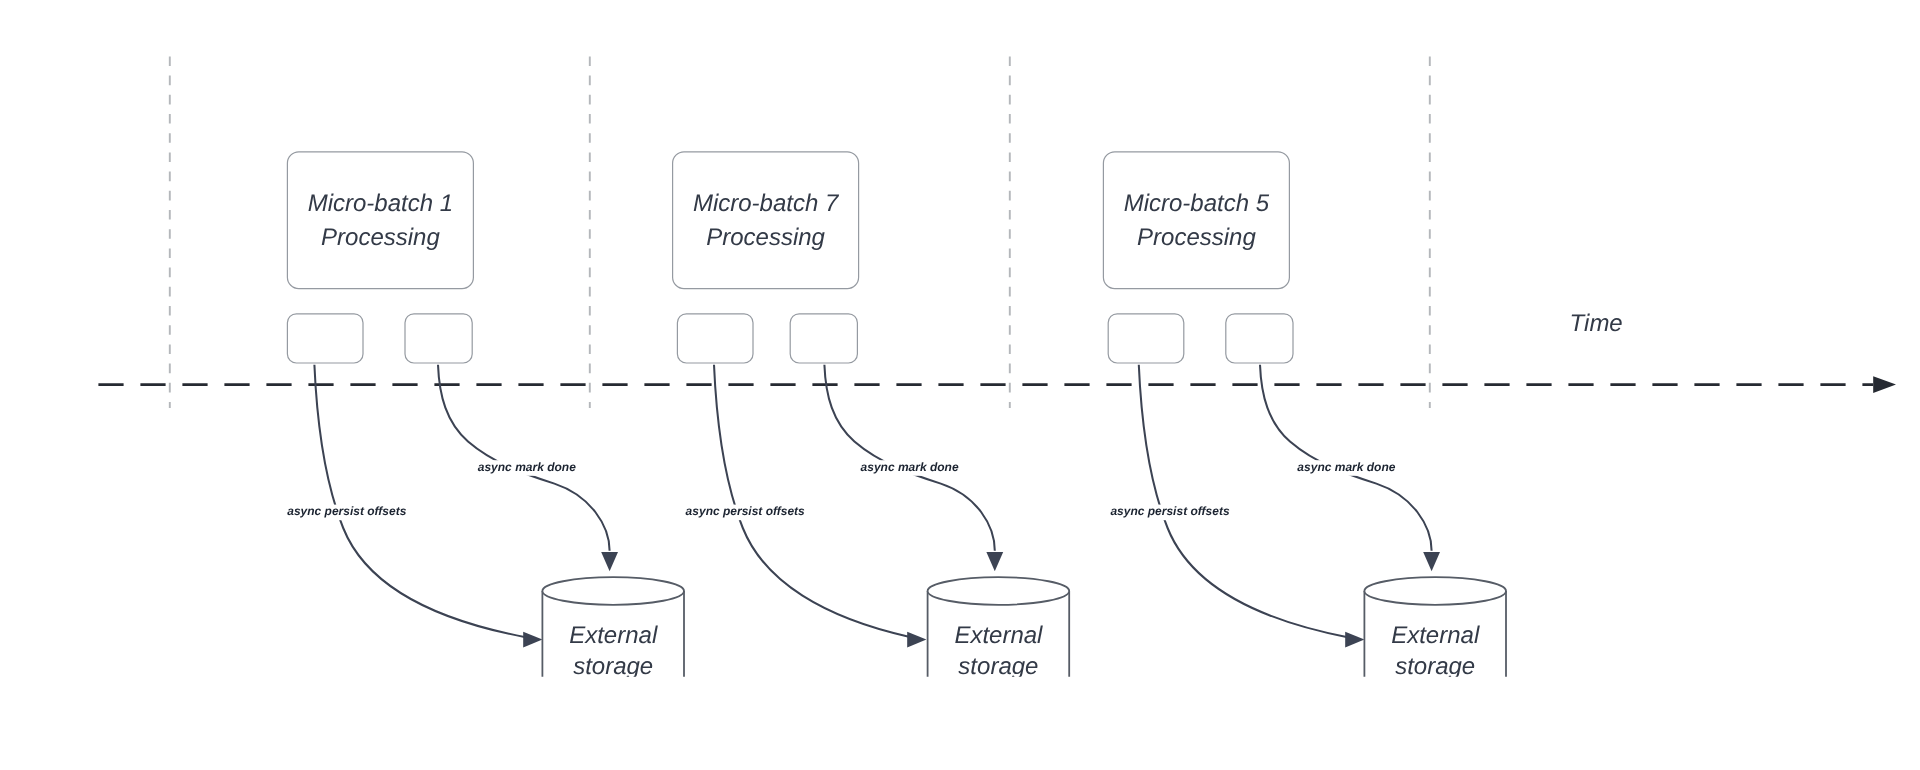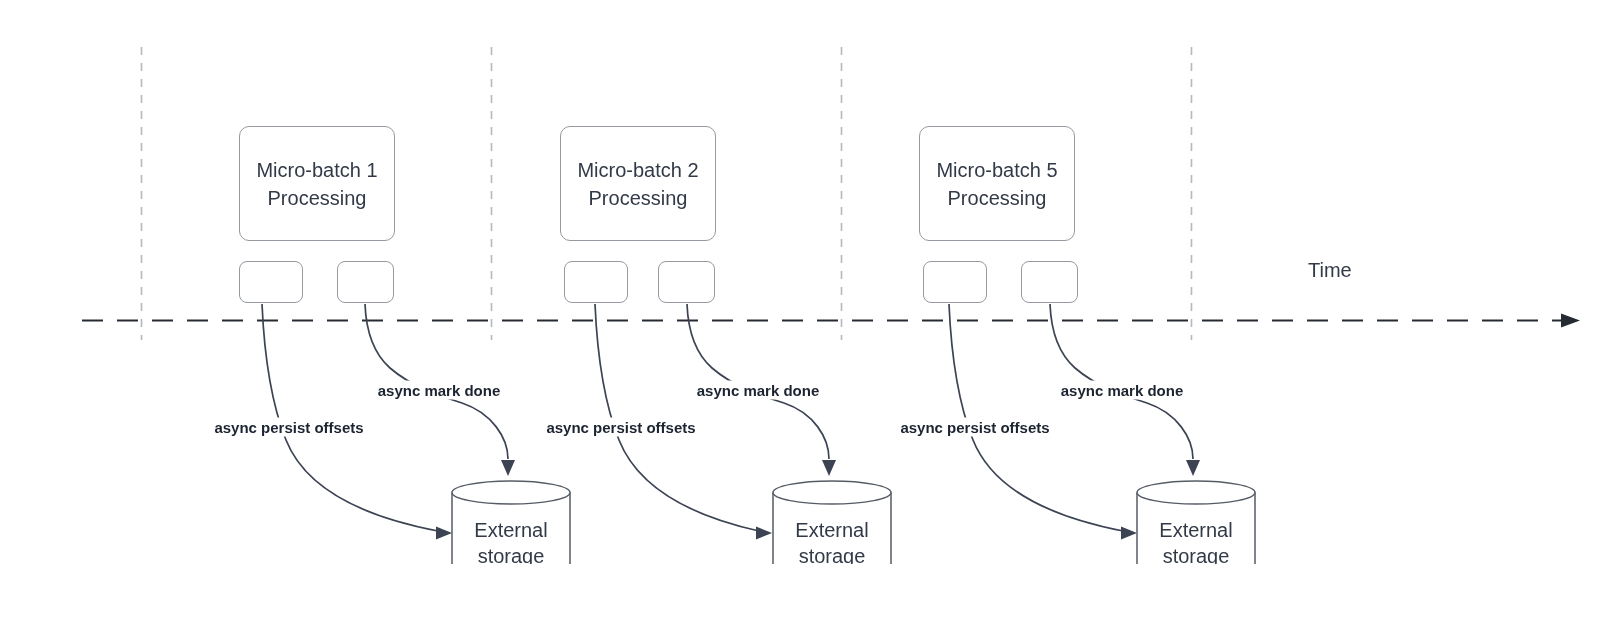--- a/index.html
+++ b/index.html
@@ -15,20 +15,21 @@
   body {
     font-family: "Liberation Sans", sans-serif;
     background: var(--background);
   }
   .canvas {
     position: relative;
     width: 1600px;
     height: 564px;
     background: var(--background);
     overflow: hidden;
+    font-style: italic;
   }
   svg.layer {
     position: absolute;
     left: 0; top: 0;
     width: 1600px; height: 642px;
   }
   .guide {
     stroke: var(--guide);
     stroke-width: 1.6;
     stroke-dasharray: 8 8;
@@ -83,21 +84,21 @@
   .g1s1 { left: 239px; width: 64px; }
   .g1s2 { left: 337px; width: 57px; }
   .g2s1 { left: 564px; width: 64px; }
   .g2s2 { left: 658px; width: 57px; }
   .g3s1 { left: 923px; width: 64px; }
   .g3s2 { left: 1021px; width: 57px; }
   .arrow-label {
     position: absolute;
     transform: translate(-50%, -50%);
     font-weight: bold;
-    font-size: 15px;
+    font-size: 10px;
     color: var(--label-text);
     background: var(--background);
     padding: 1px 3px;
     white-space: nowrap;
   }
   .g1p { left: 289px; top: 427px; }
   .g1d { left: 439px; top: 390px; }
   .g2p { left: 621px; top: 427px; }
   .g2d { left: 758px; top: 390px; }
   .g3p { left: 975px; top: 427px; }
@@ -178,21 +179,21 @@
   <div class="small-box g1s1"></div>
   <div class="small-box g1s2"></div>
   <div class="arrow-label g1p">async persist offsets</div>
   <div class="arrow-label g1d">async mark done</div>
   <div class="cyl-text g1c">
     <div>External</div>
     <div>storage</div>
   </div>
 
   <div class="main-box g2m">
-    <div>Micro-batch 2</div>
+    <div>Micro-batch 7</div>
     <div>Processing</div>
   </div>
   <div class="small-box g2s1"></div>
   <div class="small-box g2s2"></div>
   <div class="arrow-label g2p">async persist offsets</div>
   <div class="arrow-label g2d">async mark done</div>
   <div class="cyl-text g2c">
     <div>External</div>
     <div>storage</div>
   </div>

